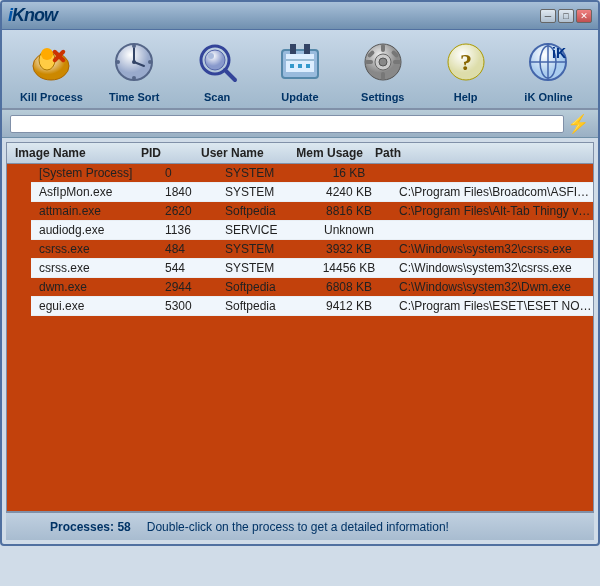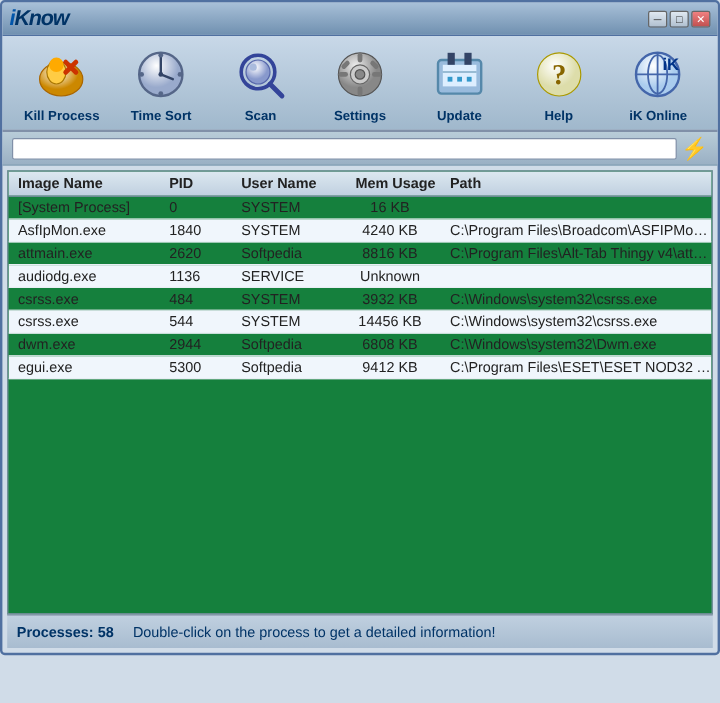--- a/index.html
+++ b/index.html
@@ -115,21 +115,21 @@
       padding: 0 4px;
       font-size: 11px;
     }
     .search-warning {
       color: #cc4400;
       font-size: 18px;
     }
 
     
     .main-content {
-      background: #15803d;
+      background: #c2410c;
       margin: 4px 4px 0 4px;
       border: 1px solid #8090a8;
       height: 370px;
       overflow: hidden;
       display: flex;
       flex-direction: column;
     }
 
     
     .table-header {
@@ -154,20 +154,21 @@
       overflow-y: auto;
       overflow-x: hidden;
     }
     .table-row {
       display: flex;
       border-bottom: 1px solid #e8eef4;
       padding: 2px 0;
       font-size: 12px;
       color: #222;
       cursor: pointer;
+      margin-left: 24px;
     }
     .table-row.alt { background: #f0f6fc; }
     .table-row .col-mem { text-align: center; padding-right: 4px; }
 
     
     .table-body::-webkit-scrollbar { width: 12px; }
     .table-body::-webkit-scrollbar-track { background: #e0e8f0; }
     .table-body::-webkit-scrollbar-thumb { background: #90a8c0; border: 1px solid #7090a8; }
 
     
@@ -178,20 +179,21 @@
       align-items: center;
       padding: 0 8px;
       border-top: 1px solid #8090a8;
       margin: 0 4px 4px 4px;
       gap: 16px;
     }
     .status-processes {
       font-weight: bold;
       color: #003366;
       font-size: 12px;
+      margin-left: 36px;
     }
     .status-hint {
       font-weight: normal;
       color: #003366;
       font-size: 12px;
     }
 
     
     .window-frame {
       border: 2px solid #5070a0;
@@ -269,20 +271,42 @@
                 <stop offset="100%" stop-color="#8899cc"></stop>
               </radialGradient>
             </defs>
           <circle cx="22" cy="22" r="14" fill="none" stroke="#334499" stroke-width="3"></circle>
           <circle cx="22" cy="22" r="10" fill="url(#g2)" stroke="#5566aa" stroke-width="1"></circle>
           <line x1="32" y1="32" x2="42" y2="42" stroke="#334499" stroke-width="4" stroke-linecap="round"></line>
           <circle cx="18" cy="18" r="3" fill="#aabbdd"></circle>
         </svg>
       </div>
       <span class="tool-label">Scan</span>
+    </div>
+
+    <div class="tool-item">
+      <div class="tool-icon">
+        <svg class="icon-svg" viewBox="0 0 48 48" xmlns="http://www.w3.org/2000/svg">
+          <defs>
+              <radialGradient id="g4" cx="40%" cy="30%">
+                <stop offset="0%" stop-color="#ffffff"></stop>
+                <stop offset="100%" stop-color="#aaccee"></stop>
+              </radialGradient>
+            </defs>
+          <rect x="6" y="12" width="36" height="28" rx="3" fill="#99bbdd" stroke="#5588aa" stroke-width="2"></rect>
+          <rect x="10" y="16" width="28" height="18" fill="#ddeeff"></rect>
+          <rect x="14" y="6" width="6" height="10" fill="#334466"></rect>
+          <rect x="28" y="6" width="6" height="10" fill="#334466"></rect>
+          <line x1="10" y1="22" x2="38" y2="22" stroke="#5588aa" stroke-width="1"></line>
+          <rect x="14" y="26" width="4" height="4" fill="#3399cc"></rect>
+          <rect x="22" y="26" width="4" height="4" fill="#3399cc"></rect>
+          <rect x="30" y="26" width="4" height="4" fill="#3399cc"></rect>
+        </svg>
+      </div>
+      <span class="tool-label">Update</span>
     </div>
 
     <div class="tool-item">
       <div class="tool-icon">
         <svg class="icon-svg" viewBox="0 0 48 48" xmlns="http://www.w3.org/2000/svg">
           <defs>
               <radialGradient id="g5" cx="40%" cy="30%">
                 <stop offset="0%" stop-color="#eeeeee"></stop>
                 <stop offset="100%" stop-color="#888888"></stop>
               </radialGradient>
@@ -298,42 +322,20 @@
           <circle cx="24" cy="24" r="4" fill="#888" stroke="#555" stroke-width="1"></circle>
         </svg>
       </div>
       <span class="tool-label">Settings</span>
     </div>
 
     <div class="tool-item">
       <div class="tool-icon">
         <svg class="icon-svg" viewBox="0 0 48 48" xmlns="http://www.w3.org/2000/svg">
           <defs>
-              <radialGradient id="g4" cx="40%" cy="30%">
-                <stop offset="0%" stop-color="#ffffff"></stop>
-                <stop offset="100%" stop-color="#aaccee"></stop>
-              </radialGradient>
-            </defs>
-          <rect x="6" y="12" width="36" height="28" rx="3" fill="#99bbdd" stroke="#5588aa" stroke-width="2"></rect>
-          <rect x="10" y="16" width="28" height="18" fill="#ddeeff"></rect>
-          <rect x="14" y="6" width="6" height="10" fill="#334466"></rect>
-          <rect x="28" y="6" width="6" height="10" fill="#334466"></rect>
-          <line x1="10" y1="22" x2="38" y2="22" stroke="#5588aa" stroke-width="1"></line>
-          <rect x="14" y="26" width="4" height="4" fill="#3399cc"></rect>
-          <rect x="22" y="26" width="4" height="4" fill="#3399cc"></rect>
-          <rect x="30" y="26" width="4" height="4" fill="#3399cc"></rect>
-        </svg>
-      </div>
-      <span class="tool-label">Update</span>
-    </div>
-
-    <div class="tool-item">
-      <div class="tool-icon">
-        <svg class="icon-svg" viewBox="0 0 48 48" xmlns="http://www.w3.org/2000/svg">
-          <defs>
               <radialGradient id="g6" cx="40%" cy="30%">
                 <stop offset="0%" stop-color="#ffffff"></stop>
                 <stop offset="100%" stop-color="#ddddaa"></stop>
               </radialGradient>
             </defs>
           <circle cx="24" cy="24" r="18" fill="url(#g6)" stroke="#aa9900" stroke-width="1"></circle>
           <text x="24" y="32" font-size="24" font-weight="bold" fill="#886600" text-anchor="middle" font-family="serif">?</text>
         </svg>
       </div>
       <span class="tool-label">Help</span>

